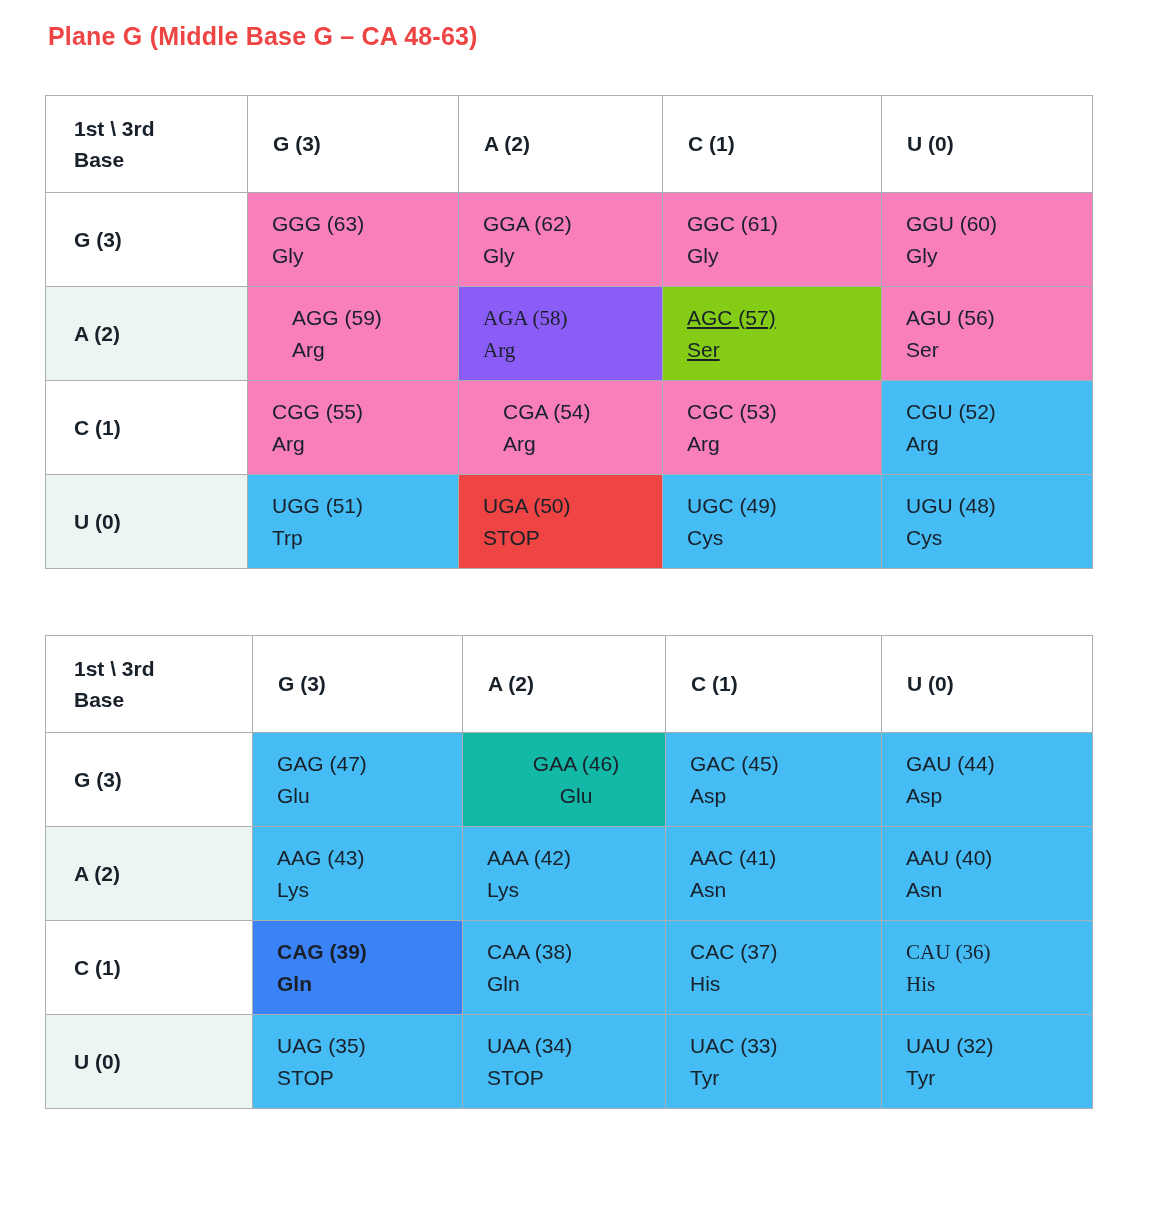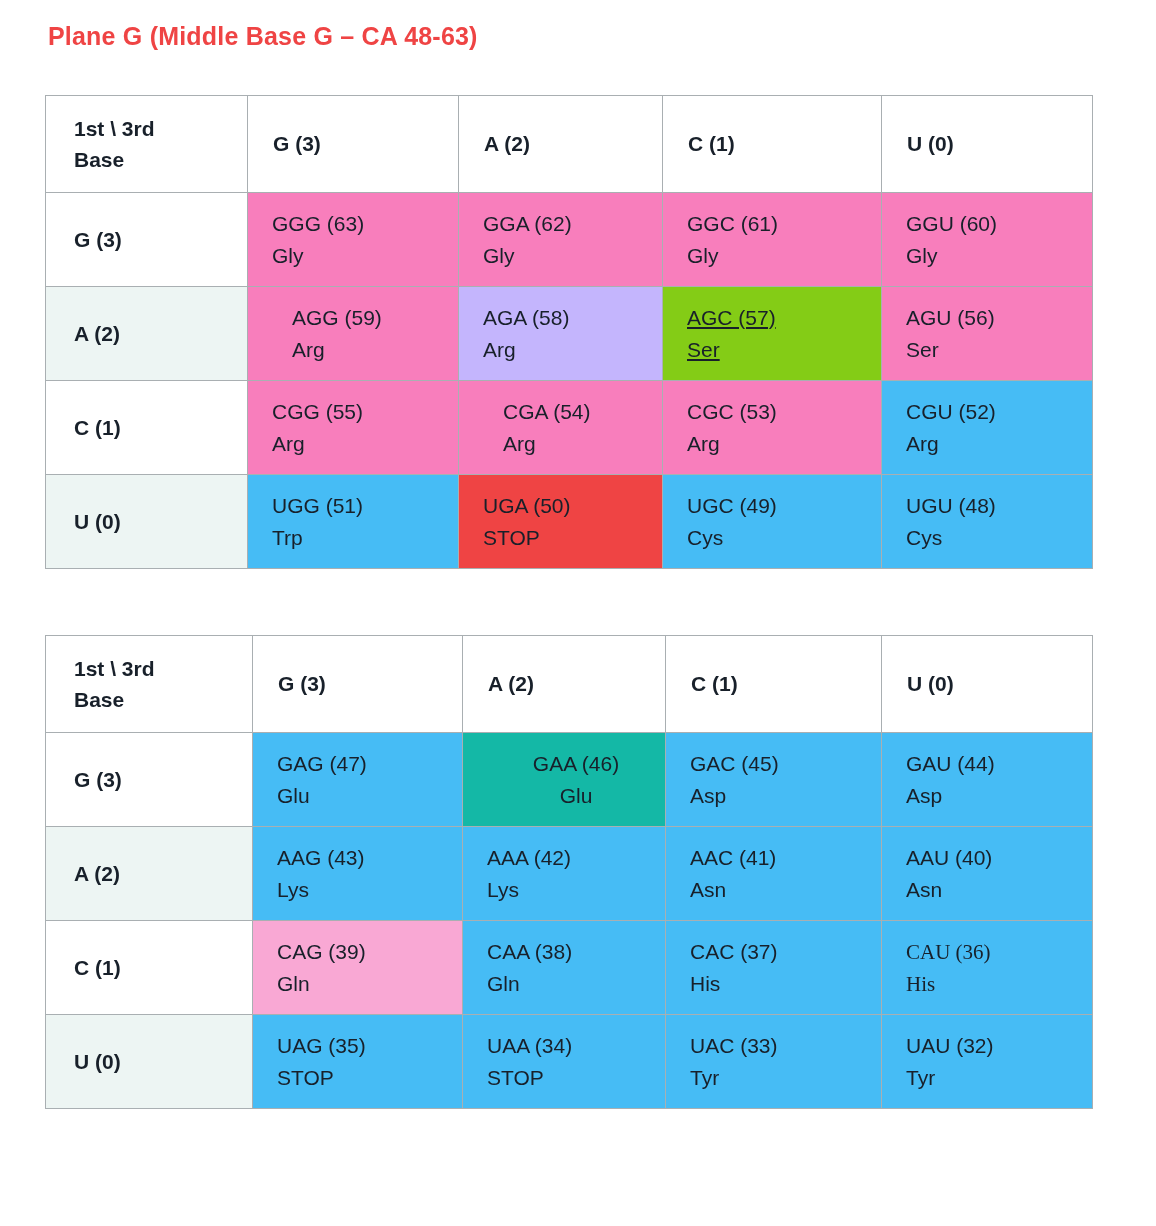--- a/index.html
+++ b/index.html
@@ -121,21 +121,21 @@
               <div class="codon-line">GGU (60)</div>
               <div class="amino-line">Gly</div>
             </td>
         </tr>
         <tr>
           <th>A (2)</th>
           <td class="cell" style="background-color: rgb(248, 126, 188); padding-left: 44px;">
               <div class="codon-line">AGG (59)</div>
               <div class="amino-line">Arg</div>
             </td>
-          <td class="cell" style="background-color: #c4b5fd;">
+          <td class="cell" style="background-color: #8b5cf6; font-family: Liberation Serif, serif;">
               <div class="codon-line">AGA (58)</div>
               <div class="amino-line">Arg</div>
             </td>
           <td class="cell" style="background-color: #84cc16; text-decoration: underline;">
               <div class="codon-line">AGC (57)</div>
               <div class="amino-line">Ser</div>
             </td>
           <td class="cell" style="background-color: rgb(248, 126, 188);">
               <div class="codon-line">AGU (56)</div>
               <div class="amino-line">Ser</div>
@@ -238,21 +238,21 @@
               <div class="codon-line">AAC (41)</div>
               <div class="amino-line">Asn</div>
             </td>
           <td class="cell" style="background-color: rgb(70, 188, 245);">
               <div class="codon-line">AAU (40)</div>
               <div class="amino-line">Asn</div>
             </td>
         </tr>
         <tr>
           <th>C (1)</th>
-          <td class="cell" style="background-color: #f9a8d4;">
+          <td class="cell" style="background-color: #3b82f6; font-weight: bold;">
               <div class="codon-line">CAG (39)</div>
               <div class="amino-line">Gln</div>
             </td>
           <td class="cell" style="background-color: rgb(70, 188, 245);">
               <div class="codon-line">CAA (38)</div>
               <div class="amino-line">Gln</div>
             </td>
           <td class="cell" style="background-color: rgb(70, 188, 245);">
               <div class="codon-line">CAC (37)</div>
               <div class="amino-line">His</div>

